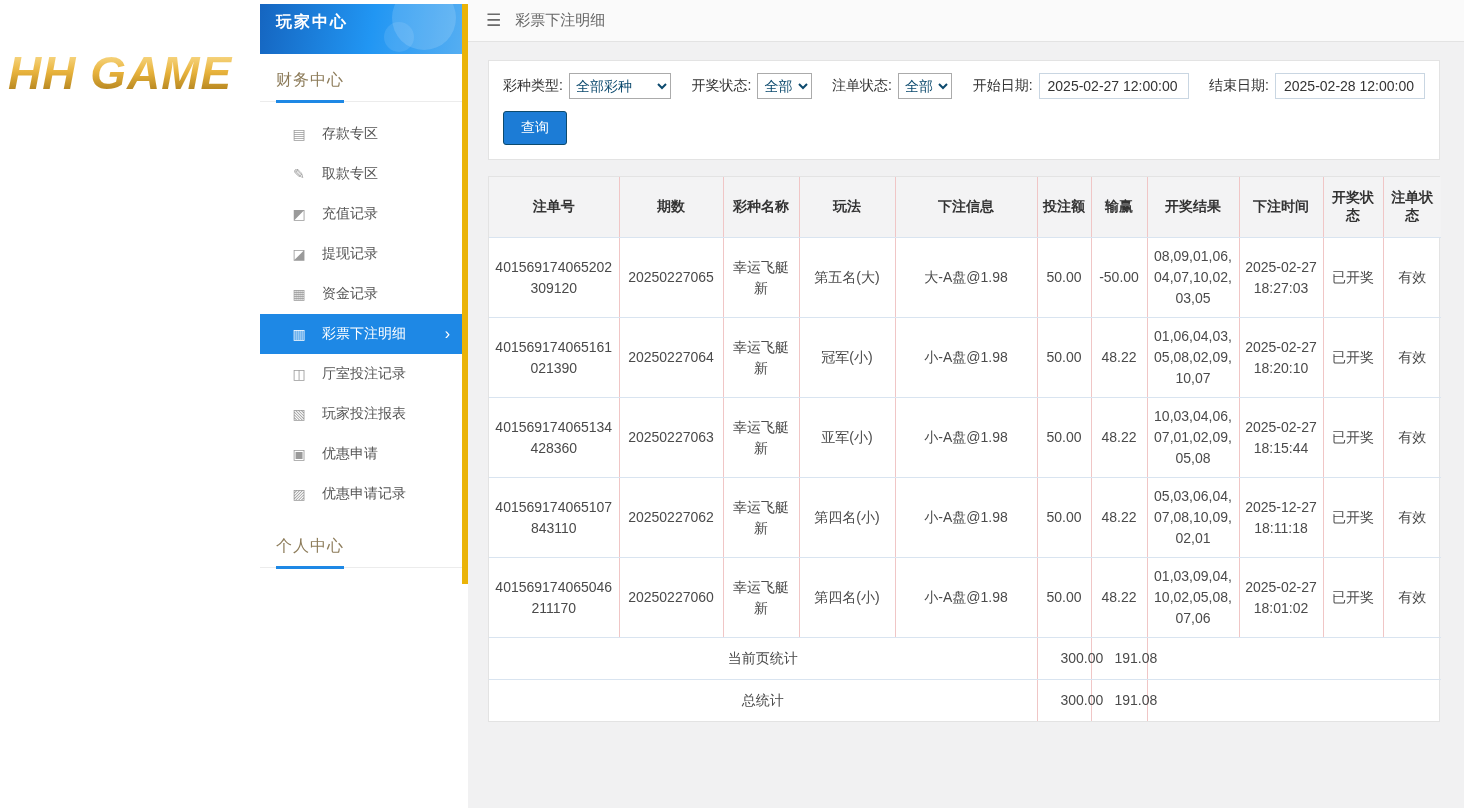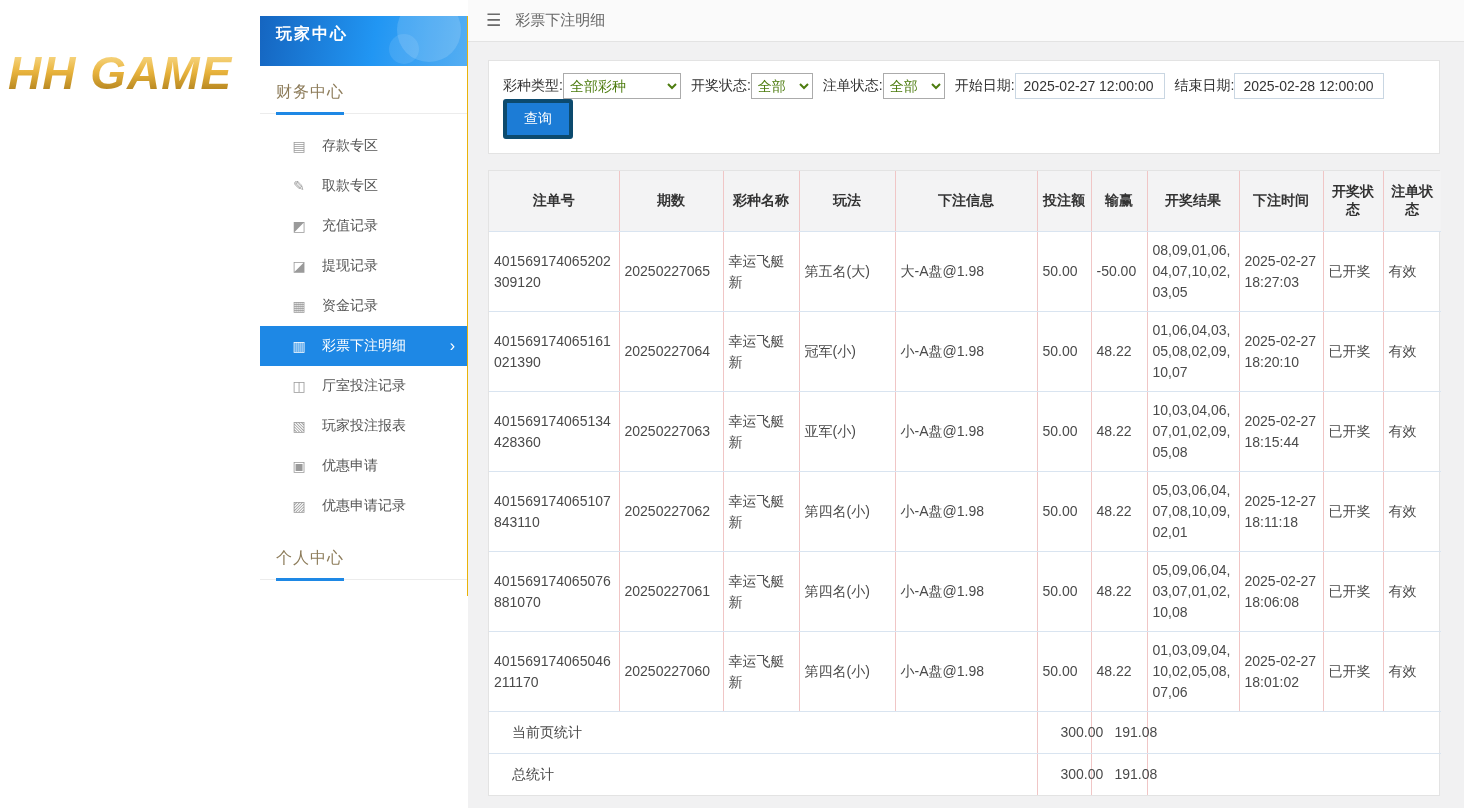--- a/index.html
+++ b/index.html
@@ -8,22 +8,22 @@
   .page { position:relative; width:1464px; height:808px; overflow:hidden; background:#fff; }
 
   
   .logo-area { position:absolute; left:0; top:0; width:260px; height:570px; background:#fff; overflow:hidden; }
   .logo { position:absolute; left:8px; top:46px; width:252px; white-space:nowrap; overflow:hidden;
           font-size:46px; font-weight:bold; font-style:italic; letter-spacing:1px;
           background:linear-gradient(180deg,#ffe9a8 0%,#e8b33c 48%,#9c6f12 100%);
           -webkit-background-clip:text; background-clip:text; color:transparent; }
 
   
-  .sidebar { position:absolute; left:260px; top:16px; width:208px; height:580px; background:#fff;
-             border-right:1px solid #eab308; overflow:hidden; }
+  .sidebar { position:absolute; left:260px; top:4px; width:208px; height:580px; background:#fff;
+             border-right:6px solid #eab308; overflow:hidden; }
   .sb-header { position:relative; height:50px; overflow:hidden; padding:8px 0 0 16px;
                background:linear-gradient(100deg,#1565c0 0%,#2196f3 55%,#55aef2 100%); }
   .sb-title { color:#fff; font-size:16px; font-weight:bold; letter-spacing:2px; }
   .sb-sub { color:#e3f1ff; font-size:8px; letter-spacing:2px; margin-top:19px; }
   .sb-deco { position:absolute; border-radius:50%; background:rgba(255,255,255,.14); }
   .sb-deco.c1 { width:64px; height:64px; right:6px; top:-18px; }
   .sb-deco.c2 { width:30px; height:30px; right:48px; top:18px; background:rgba(255,255,255,.10); }
 
   .section-title { position:relative; padding:16px 16px 10px; font-size:16px; color:#8d7c5a;
                    border-bottom:1px solid #ececec; letter-spacing:1px; }
@@ -40,32 +40,32 @@
   .main { position:absolute; left:468px; top:0; width:996px; height:808px; background:#f1f1f2; }
   .topbar { height:42px; background:#fafafa; border-bottom:1px solid #e3e3e3; display:flex; align-items:center;
             gap:14px; padding:0 18px; }
   .hamburger { font-size:17px; color:#6a6a6a; cursor:pointer; }
   .page-title { font-size:15px; color:#666; }
 
   .content { padding:18px 24px 0 20px; }
   .card { background:#fff; border:1px solid #e3e3e3; }
 
   .filter-card { padding:12px 14px 14px; }
-  .filter-row { display:flex; align-items:center; flex-wrap:nowrap; gap:0; font-size:14px; color:#333; }
+  .filter-row { display:flex; align-items:center; flex-wrap:nowrap; gap:6px; font-size:14px; color:#333; }
   .filter-row label { white-space:nowrap; }
   .filter-row .gap { width:10px; }
-  select { font-size:14px; color:#4d7c0f; padding:3px 2px; border:1px solid #ababab; background:#fff; }
+  select { font-size:14px; color:#0c4a6e; padding:3px 2px; border:1px solid #ababab; background:#fff; }
   .sel-wide { width:118px; }
   .sel-small { width:62px; }
   .date-input { width:150px; font-size:14px; color:#333; padding:4px 8px; border:1px solid #c9d6e2; background:#fff; }
-  .btn-search { margin-top:0; background:#1c7cd6; color:#fff; border:4px solid #0c4a6e; border-radius:3px;
+  .btn-search { margin-top:12px; background:#1c7cd6; color:#fff; border:1px solid #0c4a6e; border-radius:3px;
                 font-size:14px; padding:7px 17px; cursor:pointer; }
 
   .table-card { margin-top:16px; }
-  table { width:100%; border-collapse:collapse; font-size:14px; color:#4a4a4a; table-layout:fixed; }
+  table { width:100%; border-collapse:collapse; font-size:14px; color:#4a4a4a; text-align:center; table-layout:fixed; }
   th { background:#f3f3f4; color:#333; font-weight:bold; padding:12px 4px; }
   th, td { border-right:1px solid #f0c6c6; border-bottom:1px solid #d9e4f0; }
   th:last-child, td:last-child { border-right:none; }
   td { padding:8px 5px; line-height:1.5; }
   td.break { word-break:break-all; }
   tfoot td { padding:10px 23px; color:#4a4a4a;margin-left:16px; }
   tfoot tr:last-child td { border-bottom:none; }
 </style>
 </head>
 <body>
@@ -264,33 +264,20 @@
                 <td class="">第四名(小)</td>
                 <td class="">小-A盘@1.98</td>
                 <td class="">50.00</td>
                 <td class="">48.22</td>
                 <td class="break">05,03,06,04,07,08,10,09,02,01</td>
                 <td class="">2025-12-27 18:11:18</td>
                 <td class="">已开奖</td>
                 <td class="">有效</td>
               </tr>
               <tr>
-                <td class="break">401569174065076881070</td>
-                <td class="">20250227061</td>
-                <td class="">幸运飞艇新</td>
-                <td class="">第四名(小)</td>
-                <td class="">小-A盘@1.98</td>
-                <td class="">50.00</td>
-                <td class="">48.22</td>
-                <td class="break">05,09,06,04,03,07,01,02,10,08</td>
-                <td class="">2025-02-27 18:06:08</td>
-                <td class="">已开奖</td>
-                <td class="">有效</td>
-              </tr>
-              <tr>
                 <td class="break">401569174065046211170</td>
                 <td class="">20250227060</td>
                 <td class="">幸运飞艇新</td>
                 <td class="">第四名(小)</td>
                 <td class="">小-A盘@1.98</td>
                 <td class="">50.00</td>
                 <td class="">48.22</td>
                 <td class="break">01,03,09,04,10,02,05,08,07,06</td>
                 <td class="">2025-02-27 18:01:02</td>
                 <td class="">已开奖</td>

